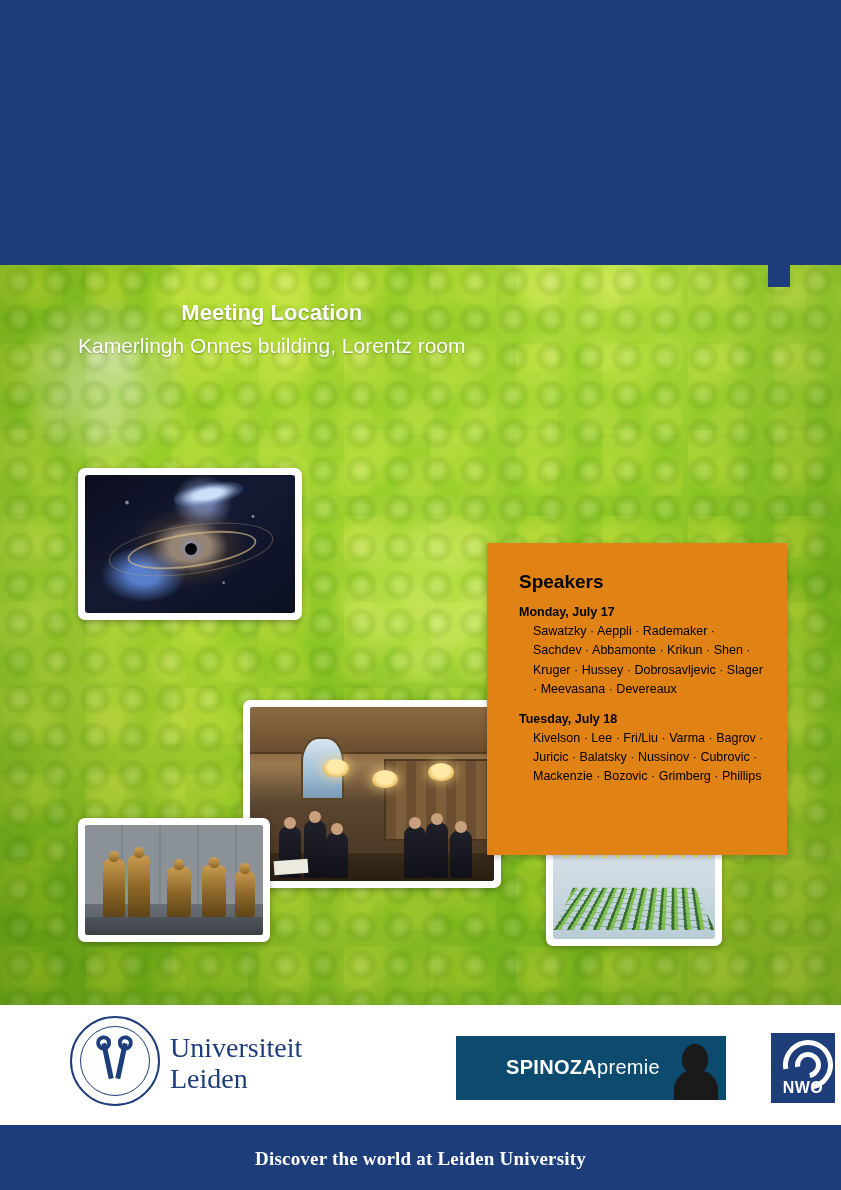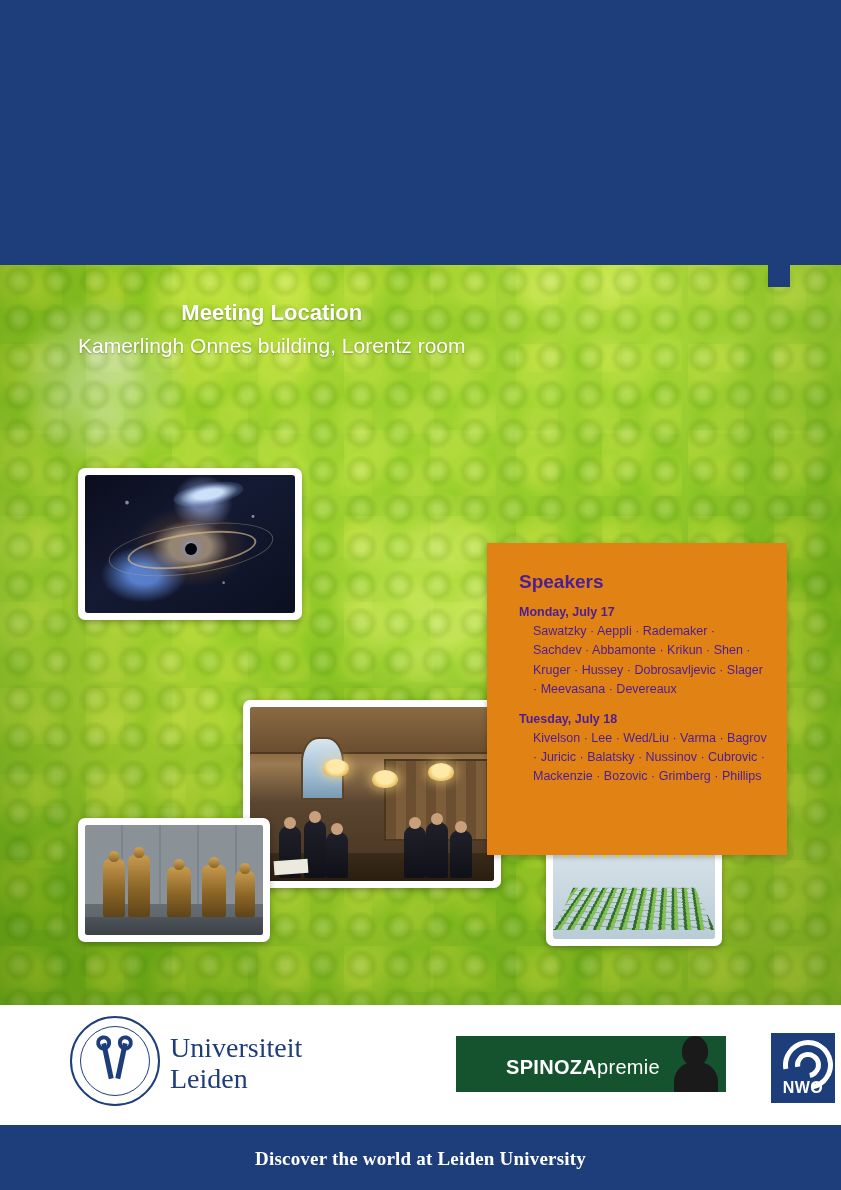--- a/index.html
+++ b/index.html
@@ -326,21 +326,21 @@
 
   
   .speakers {
     position: absolute;
     left: 487px;
     top: 543px;
     width: 300px;
     height: 312px;
     background: #e08214;
     z-index: 7;
-    color: #4c1d95;
+    color: #000000;
     box-shadow: 0 2px 6px rgba(0,0,0,0.25);
   }
   .speakers-notch {
     position: absolute;
     left: 723px;
     top: 543px;
     width: 0; height: 0;
     border-left: 22px solid #e08214;
     border-right: 22px solid transparent;
     border-bottom: 22px solid transparent;
@@ -426,22 +426,22 @@
     font-size: 28px;
     font-weight: normal;
     line-height: 1.12;
     z-index: 10;
   }
   .spinoza {
     position: absolute;
     left: 456px;
     top: 1036px;
     width: 270px;
-    height: 56px;
-    background: #14532d;
+    height: 64px;
+    background: #0c4a6e;
     z-index: 10;
     overflow: hidden;
   }
   .spinoza-text {
     position: absolute;
     left: 50px; top: 20px;
     font-size: 20px;
     color: #ffffff;
     font-weight: bold;
     letter-spacing: 0.3px;
@@ -597,21 +597,21 @@
 
   <div class="speakers-notch"></div>
   <div class="speakers">
     <h3>Speakers</h3>
     <div class="day-block">
       <div class="day-title">Monday, July 17</div>
       <div class="day-names">Sawatzky · Aeppli · Rademaker · Sachdev · Abbamonte · Krikun · Shen · Kruger · Hussey · Dobrosavljevic · Slager · Meevasana · Devereaux</div>
     </div>
     <div class="day-block">
       <div class="day-title">Tuesday, July 18</div>
-      <div class="day-names">Kivelson · Lee · Wed/Liu · Varma · Bagrov · Juricic · Balatsky · Nussinov · Cubrovic · Mackenzie · Bozovic · Grimberg · Phillips</div>
+      <div class="day-names">Kivelson · Lee · Fri/Liu · Varma · Bagrov · Juricic · Balatsky · Nussinov · Cubrovic · Mackenzie · Bozovic · Grimberg · Phillips</div>
     </div>
   </div>
 
   <div class="footer-white"></div>
 
   <div class="ul-logo">
     <div class="seal">
       <div class="seal-keys">
         <div class="k k1"></div>
         <div class="k k2"></div>

